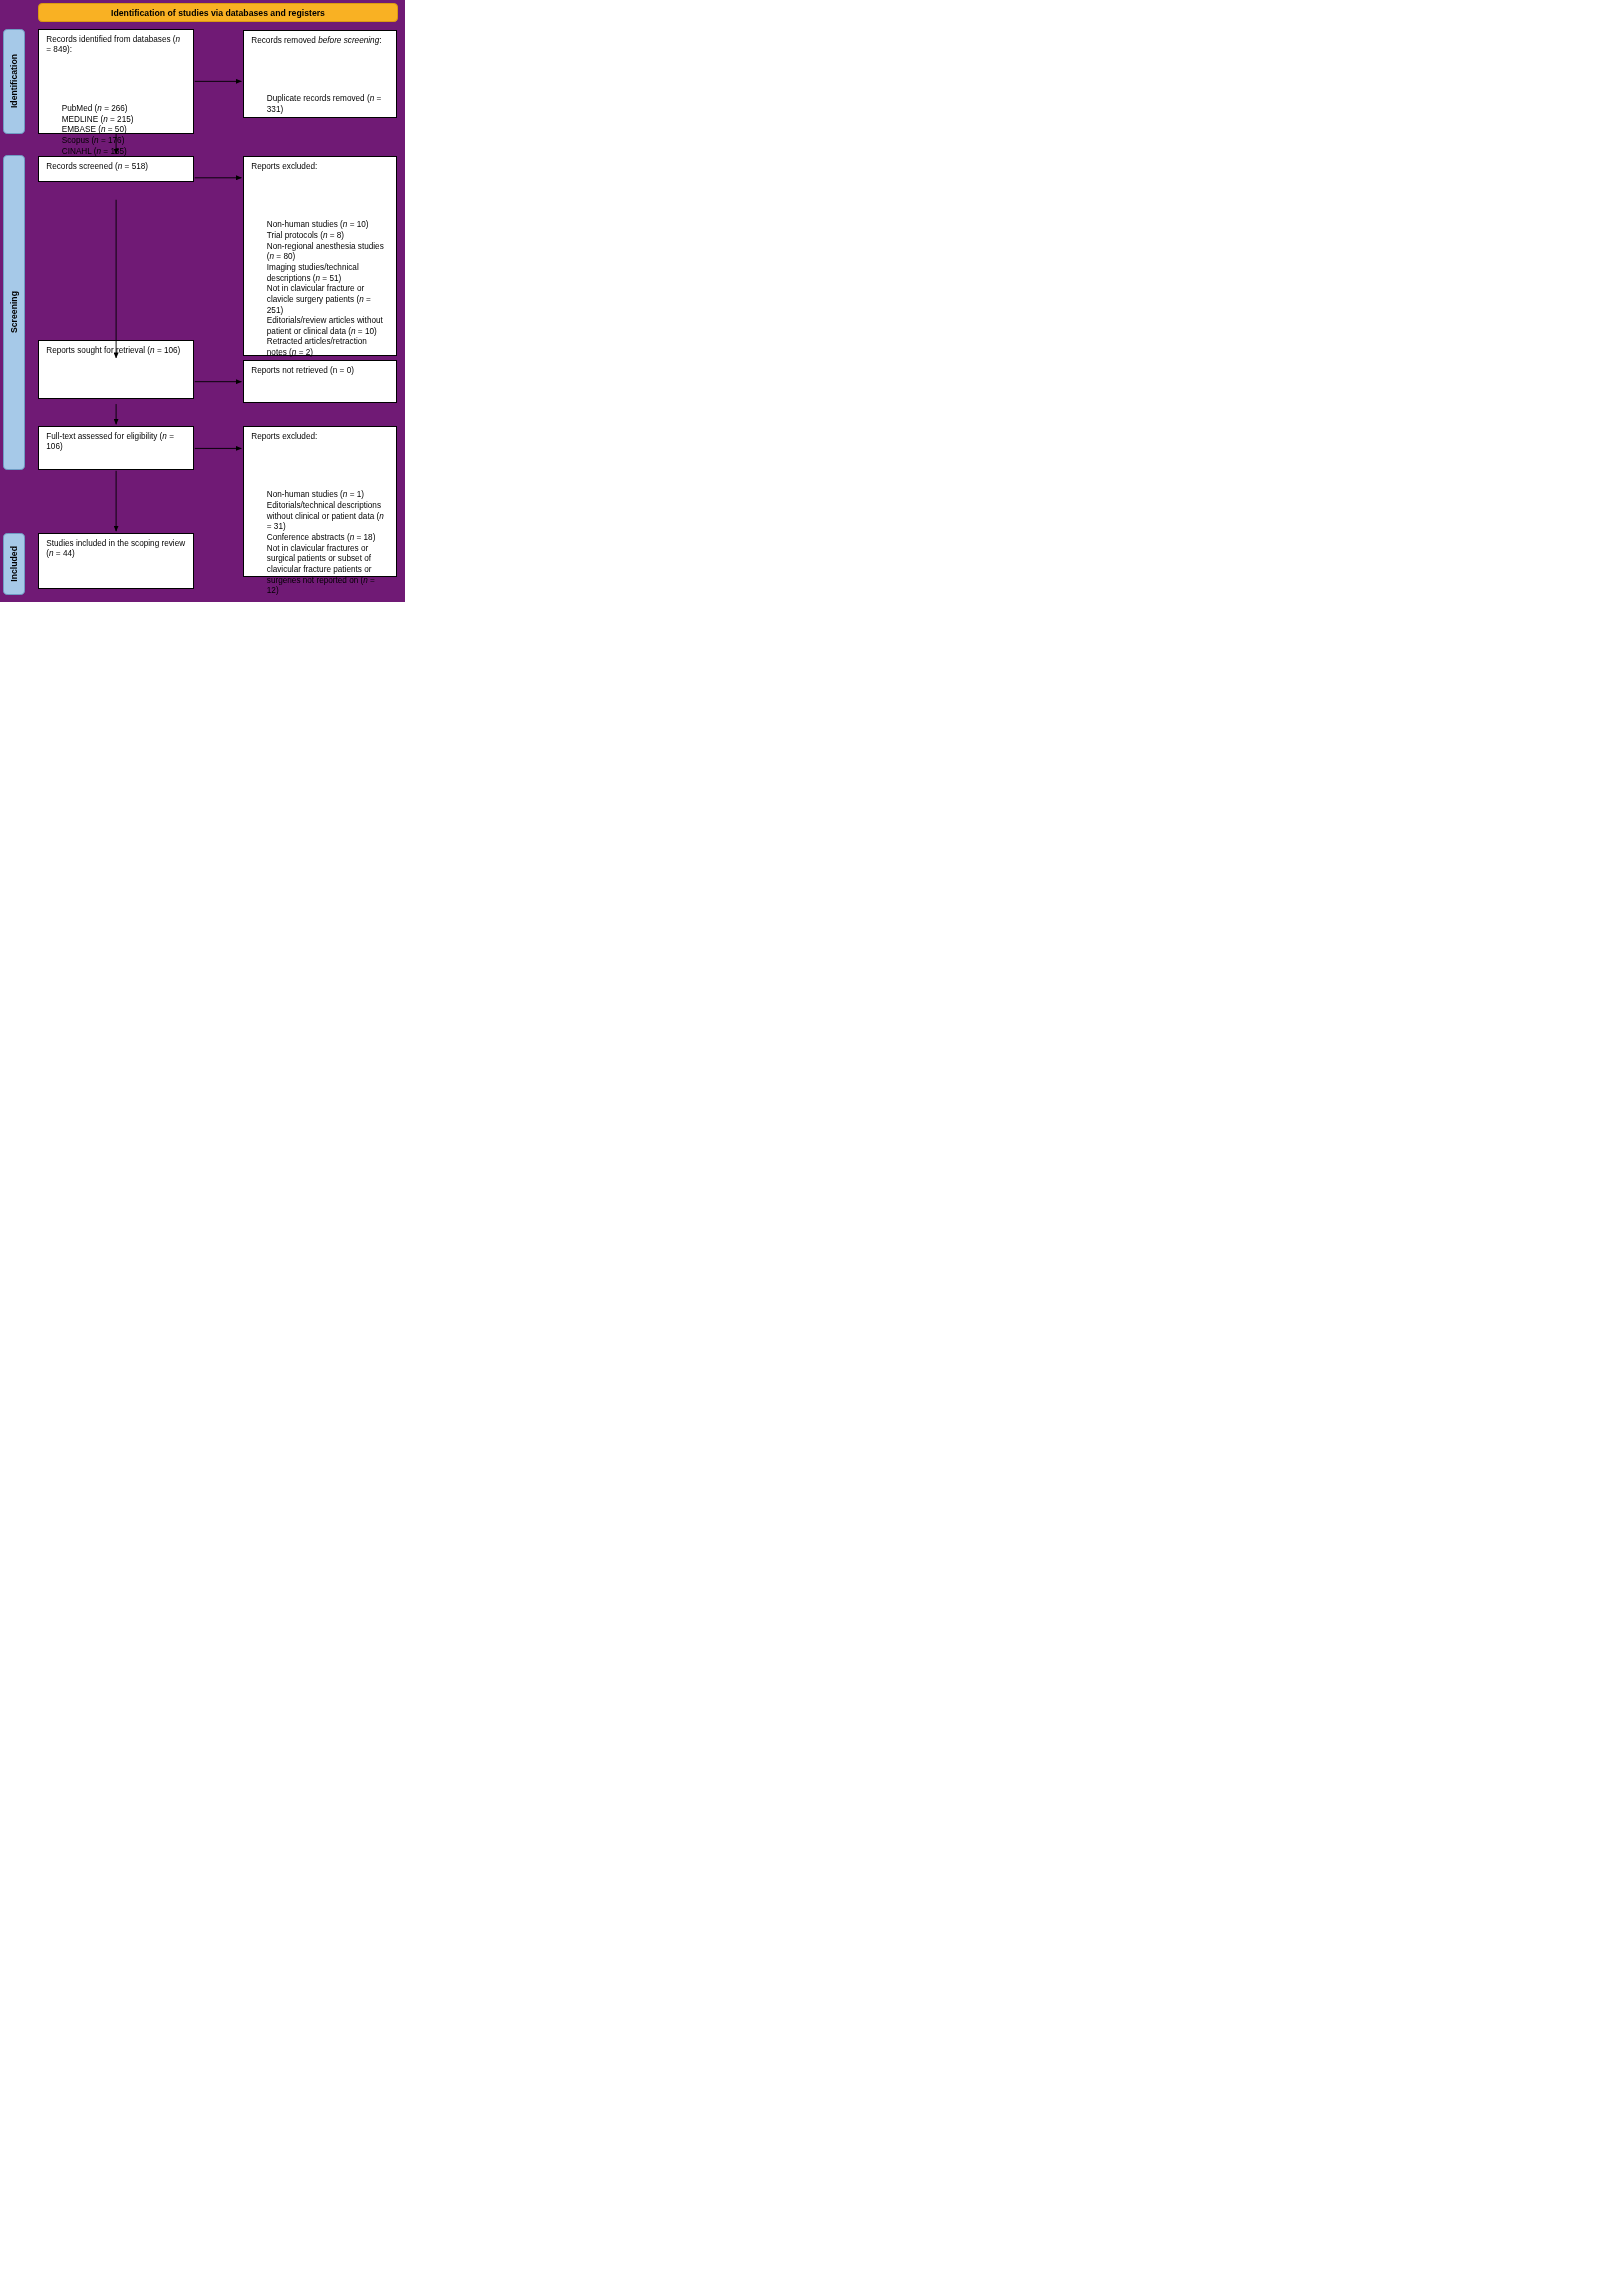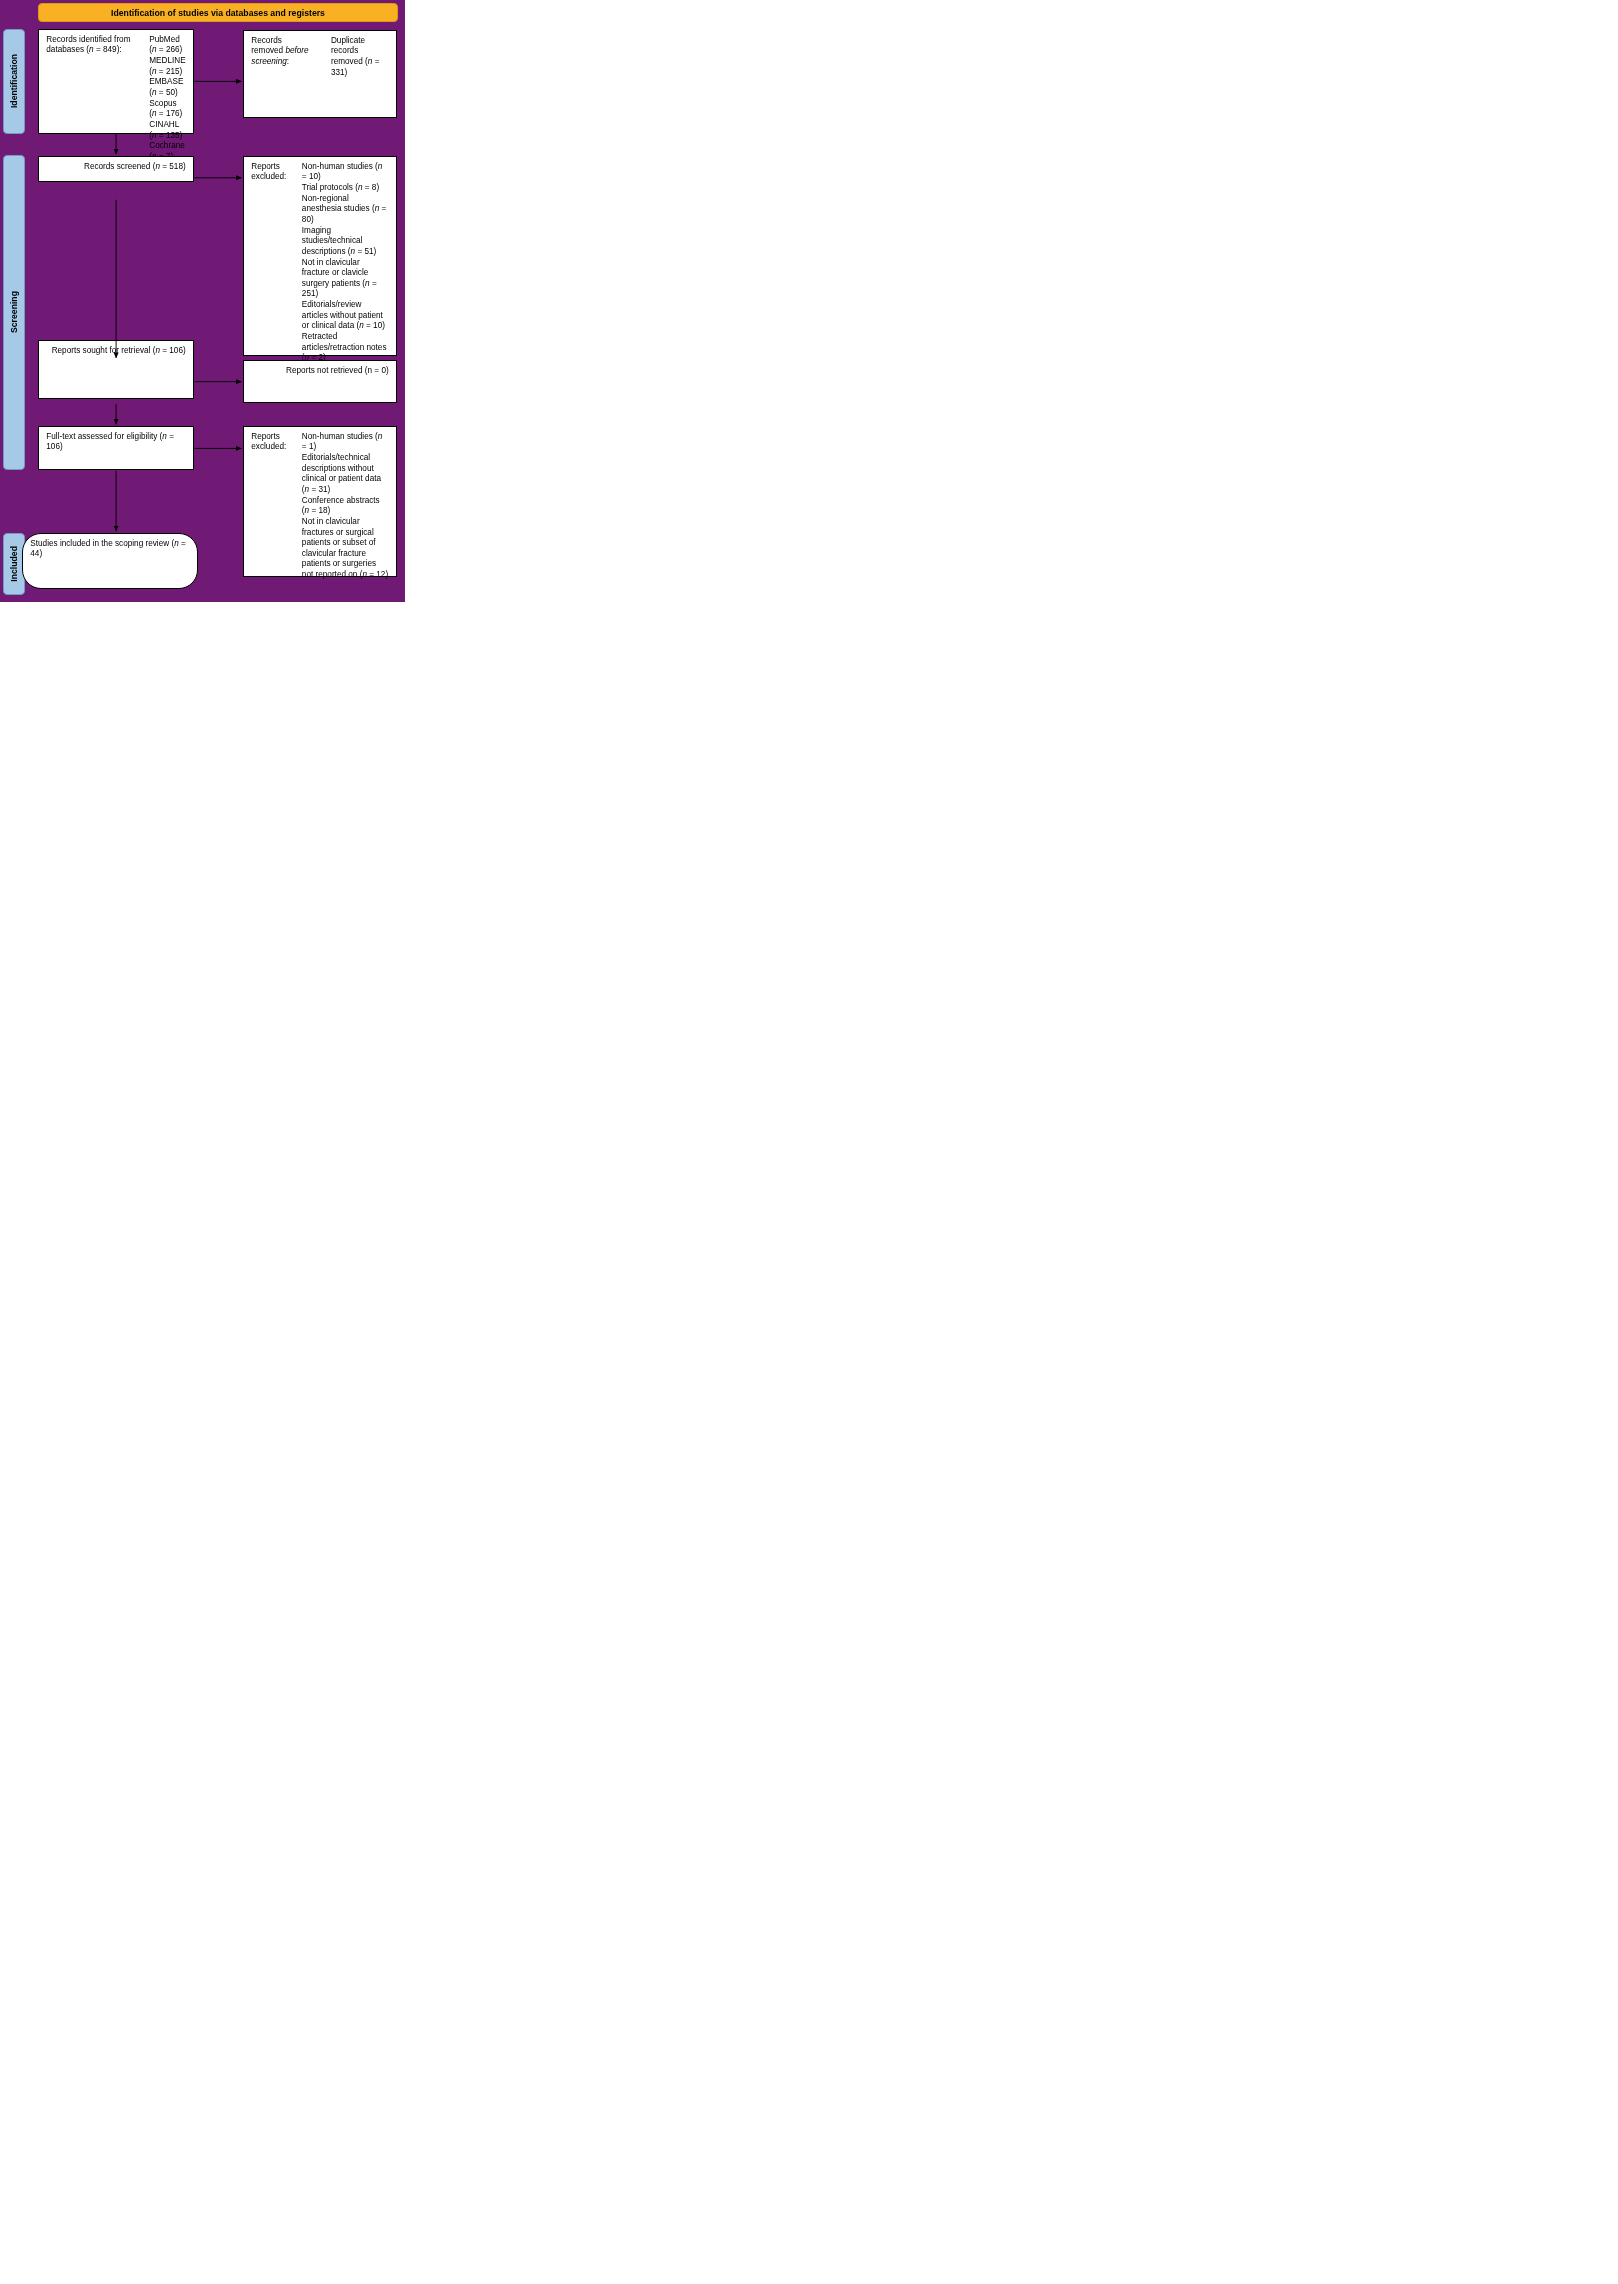--- a/index.html
+++ b/index.html
@@ -50,25 +50,26 @@
     font-weight: bold;
     font-size: 8.7px;
     white-space: nowrap;
   }
   .box {
     position: absolute;
     background: #fff;
     border: 0.9px solid #000;
     box-sizing: border-box;
     display: flex;
-    flex-direction: row;
-    justify-content: flex-end;
+    flex-direction: column;
+    justify-content: flex-start;
     padding: 4.6px 7.3px;
     font-size: 8.2px;
     line-height: 1.3;
+    gap: 48px;
   }
   .list-item {
     margin-left: 15.5px;
   }
   svg.arrows {
     position: absolute;
     left: 0; top: 0;
     pointer-events: none;
   }
 </style>
@@ -108,21 +109,21 @@
   </div>
 
   <div class="box" style="left:38px; top:340px; width:156px; height:59px;">
     <div>Reports sought for retrieval (<i>n</i> = 106)</div>
   </div>
 
   <div class="box" style="left:38px; top:426px; width:156px; height:44px;">
     <div>Full-text assessed for eligibility (<i>n</i> = 106)</div>
   </div>
 
-  <div class="box" style="left:22px; top:533px; width:176px; height:56px;border-radius:19px;">
+  <div class="box" style="left:38px; top:533px; width:156px; height:56px;">
     <div>Studies included in the scoping review (<i>n</i> = 44)</div>
   </div>
 
   <div class="box" style="left:243px; top:30px; width:154px; height:88px;">
     <div>Records removed <i>before screening</i>:</div>
     <div>
         <div class="list-item">Duplicate records removed (<i>n</i> = 331)</div>
       </div>
   </div>
 

